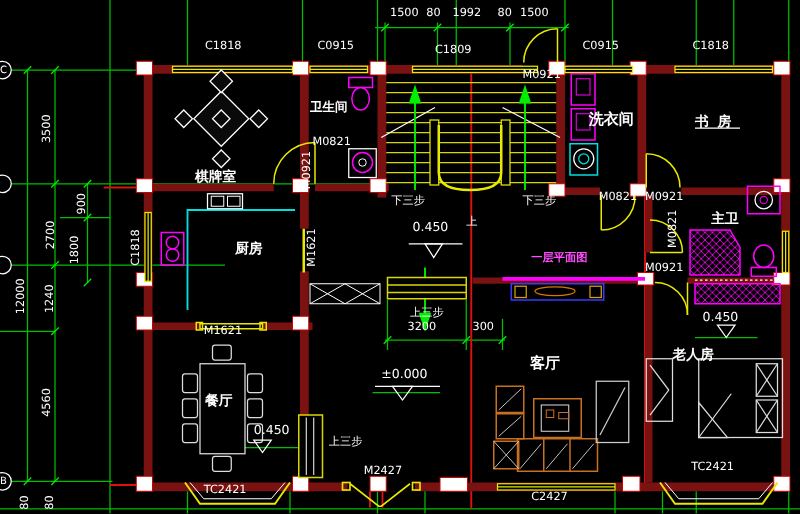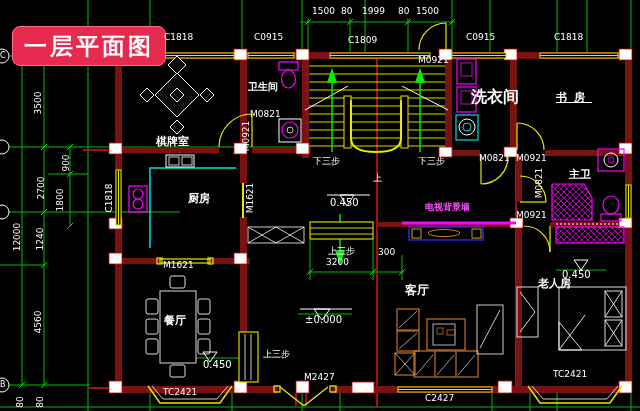--- a/index.html
+++ b/index.html
@@ -2,21 +2,21 @@
 <html><head>
 <meta charset="utf-8">
 <style>
   html,body{margin:0;padding:0;background:#000;}
   #plan{position:relative;width:640px;height:411px;background:#000;overflow:hidden;
         font-family:"DejaVu Sans",sans-serif;}
   #plan svg{position:absolute;left:0;top:0;}
   .lbl{position:absolute;font-size:9px;line-height:1;color:#fff;white-space:nowrap;letter-spacing:0;}
   .room{font-size:11px;font-weight:bold;}
   .big{font-size:12px;}
-  .lv{font-size:10px;margin-top:20px;}
+  .lv{font-size:10px;}
   .mag{color:#ff4dff;font-weight:bold;}
   .v{width:40px;height:10px;text-align:center;transform:rotate(-90deg);transform-origin:center;}
   .vs{width:20px;height:10px;text-align:center;transform:rotate(-90deg);transform-origin:center;}
   .sp{letter-spacing:7px;text-decoration:underline;}
   .ax{font-size:8px;}
   #banner{position:absolute;left:12px;top:26px;width:152px;height:38px;background:#e62b4e;
           border-radius:8px;border:1px solid #ff6d86;display:flex;align-items:center;justify-content:center;
           color:#fff;font-size:23px;font-weight:bold;letter-spacing:3px;}
 </style>
 </head>
@@ -394,67 +394,66 @@
   </g>
 
   <g fill="#000" stroke="#fff" stroke-width="1">
     <circle cx="2" cy="56" r="7"></circle>
         <circle cx="2" cy="147" r="7"></circle>
     <circle cx="2" cy="212" r="7"></circle>
         <circle cx="2" cy="385" r="7"></circle>
   </g>
 </svg>
 
-<div id="banner">一层平面图</div>
 
 <div class="lbl" style="left:164px;top:33px">C1818</div>
 <div class="lbl" style="left:254px;top:33px">C0915</div>
 <div class="lbl" style="left:348px;top:36px">C1809</div>
 <div class="lbl" style="left:466px;top:33px">C0915</div>
 <div class="lbl" style="left:554px;top:33px">C1818</div>
 
 <div class="lbl" style="left:312px;top:7px">1500</div>
 <div class="lbl" style="left:341px;top:7px">80</div>
-<div class="lbl" style="left:362px;top:7px">1999</div>
+<div class="lbl" style="left:362px;top:7px">1992</div>
 <div class="lbl" style="left:398px;top:7px">80</div>
 <div class="lbl" style="left:416px;top:7px">1500</div>
 
 <div class="lbl room" style="left:156px;top:136px">棋牌室</div>
 <div class="lbl room" style="left:248px;top:82px;font-size:10px">卫生间</div>
-<div class="lbl room" style="left:471px;top:89px;font-size:16px">洗衣间</div>
+<div class="lbl room" style="left:471px;top:89px;font-size:12px">洗衣间</div>
 <div class="lbl room sp" style="left:556px;top:92px">书房</div>
 <div class="lbl room" style="left:188px;top:193px">厨房</div>
 <div class="lbl room" style="left:569px;top:169px">主卫</div>
 <div class="lbl room" style="left:164px;top:315px">餐厅</div>
-<div class="lbl room big" style="left:405px;top:284px">客厅</div>
+<div class="lbl room big" style="left:424px;top:284px">客厅</div>
 <div class="lbl room" style="left:538px;top:278px">老人房</div>
 
 <div class="lbl" style="left:418px;top:56px">M0921</div>
 <div class="lbl" style="left:250px;top:110px">M0821</div>
 <div class="lbl v" style="left:227px;top:131px">M0921</div>
 <div class="lbl v" style="left:231px;top:193px">M1621</div>
 <div class="lbl v" style="left:90px;top:193px">C1818</div>
 <div class="lbl" style="left:163px;top:261px">M1621</div>
 <div class="lbl" style="left:479px;top:154px">M0821</div>
 <div class="lbl" style="left:516px;top:154px">M0921</div>
 <div class="lbl v" style="left:520px;top:178px">M0821</div>
 <div class="lbl" style="left:516px;top:211px">M0921</div>
-<div class="lbl" style="left:304px;top:373px">M2427</div>
+<div class="lbl" style="left:291px;top:373px">M2427</div>
 <div class="lbl" style="left:425px;top:394px">C2427</div>
 <div class="lbl" style="left:163px;top:388px">TC2421</div>
 <div class="lbl" style="left:553px;top:370px">TC2421</div>
 
 <div class="lbl" style="left:313px;top:157px">下三步</div>
 <div class="lbl" style="left:418px;top:157px">下三步</div>
 <div class="lbl" style="left:373px;top:174px">上</div>
 <div class="lbl lv" style="left:330px;top:178px">0.450</div>
-<div class="lbl mag" style="left:425px;top:203px">电视背景墙</div>
+<div class="lbl mag" style="left:425px;top:203px">一层平面图</div>
 <div class="lbl" style="left:328px;top:247px">上三步</div>
 <div class="lbl" style="left:326px;top:258px">3200</div>
-<div class="lbl" style="left:378px;top:248px">300</div>
+<div class="lbl" style="left:378px;top:258px">300</div>
 <div class="lbl lv" style="left:305px;top:295px">±0.000</div>
 <div class="lbl lv" style="left:203px;top:340px">0.450</div>
 <div class="lbl" style="left:263px;top:350px">上三步</div>
 <div class="lbl lv" style="left:562px;top:250px">0.450</div>
 
 <div class="lbl v" style="left:19px;top:98px">3500</div>
 <div class="lbl v" style="left:22px;top:183px">2700</div>
 <div class="lbl v" style="left:47px;top:158px">900</div>
 <div class="lbl v" style="left:41px;top:195px">1800</div>
 <div class="lbl v" style="left:21px;top:234px">1240</div>

